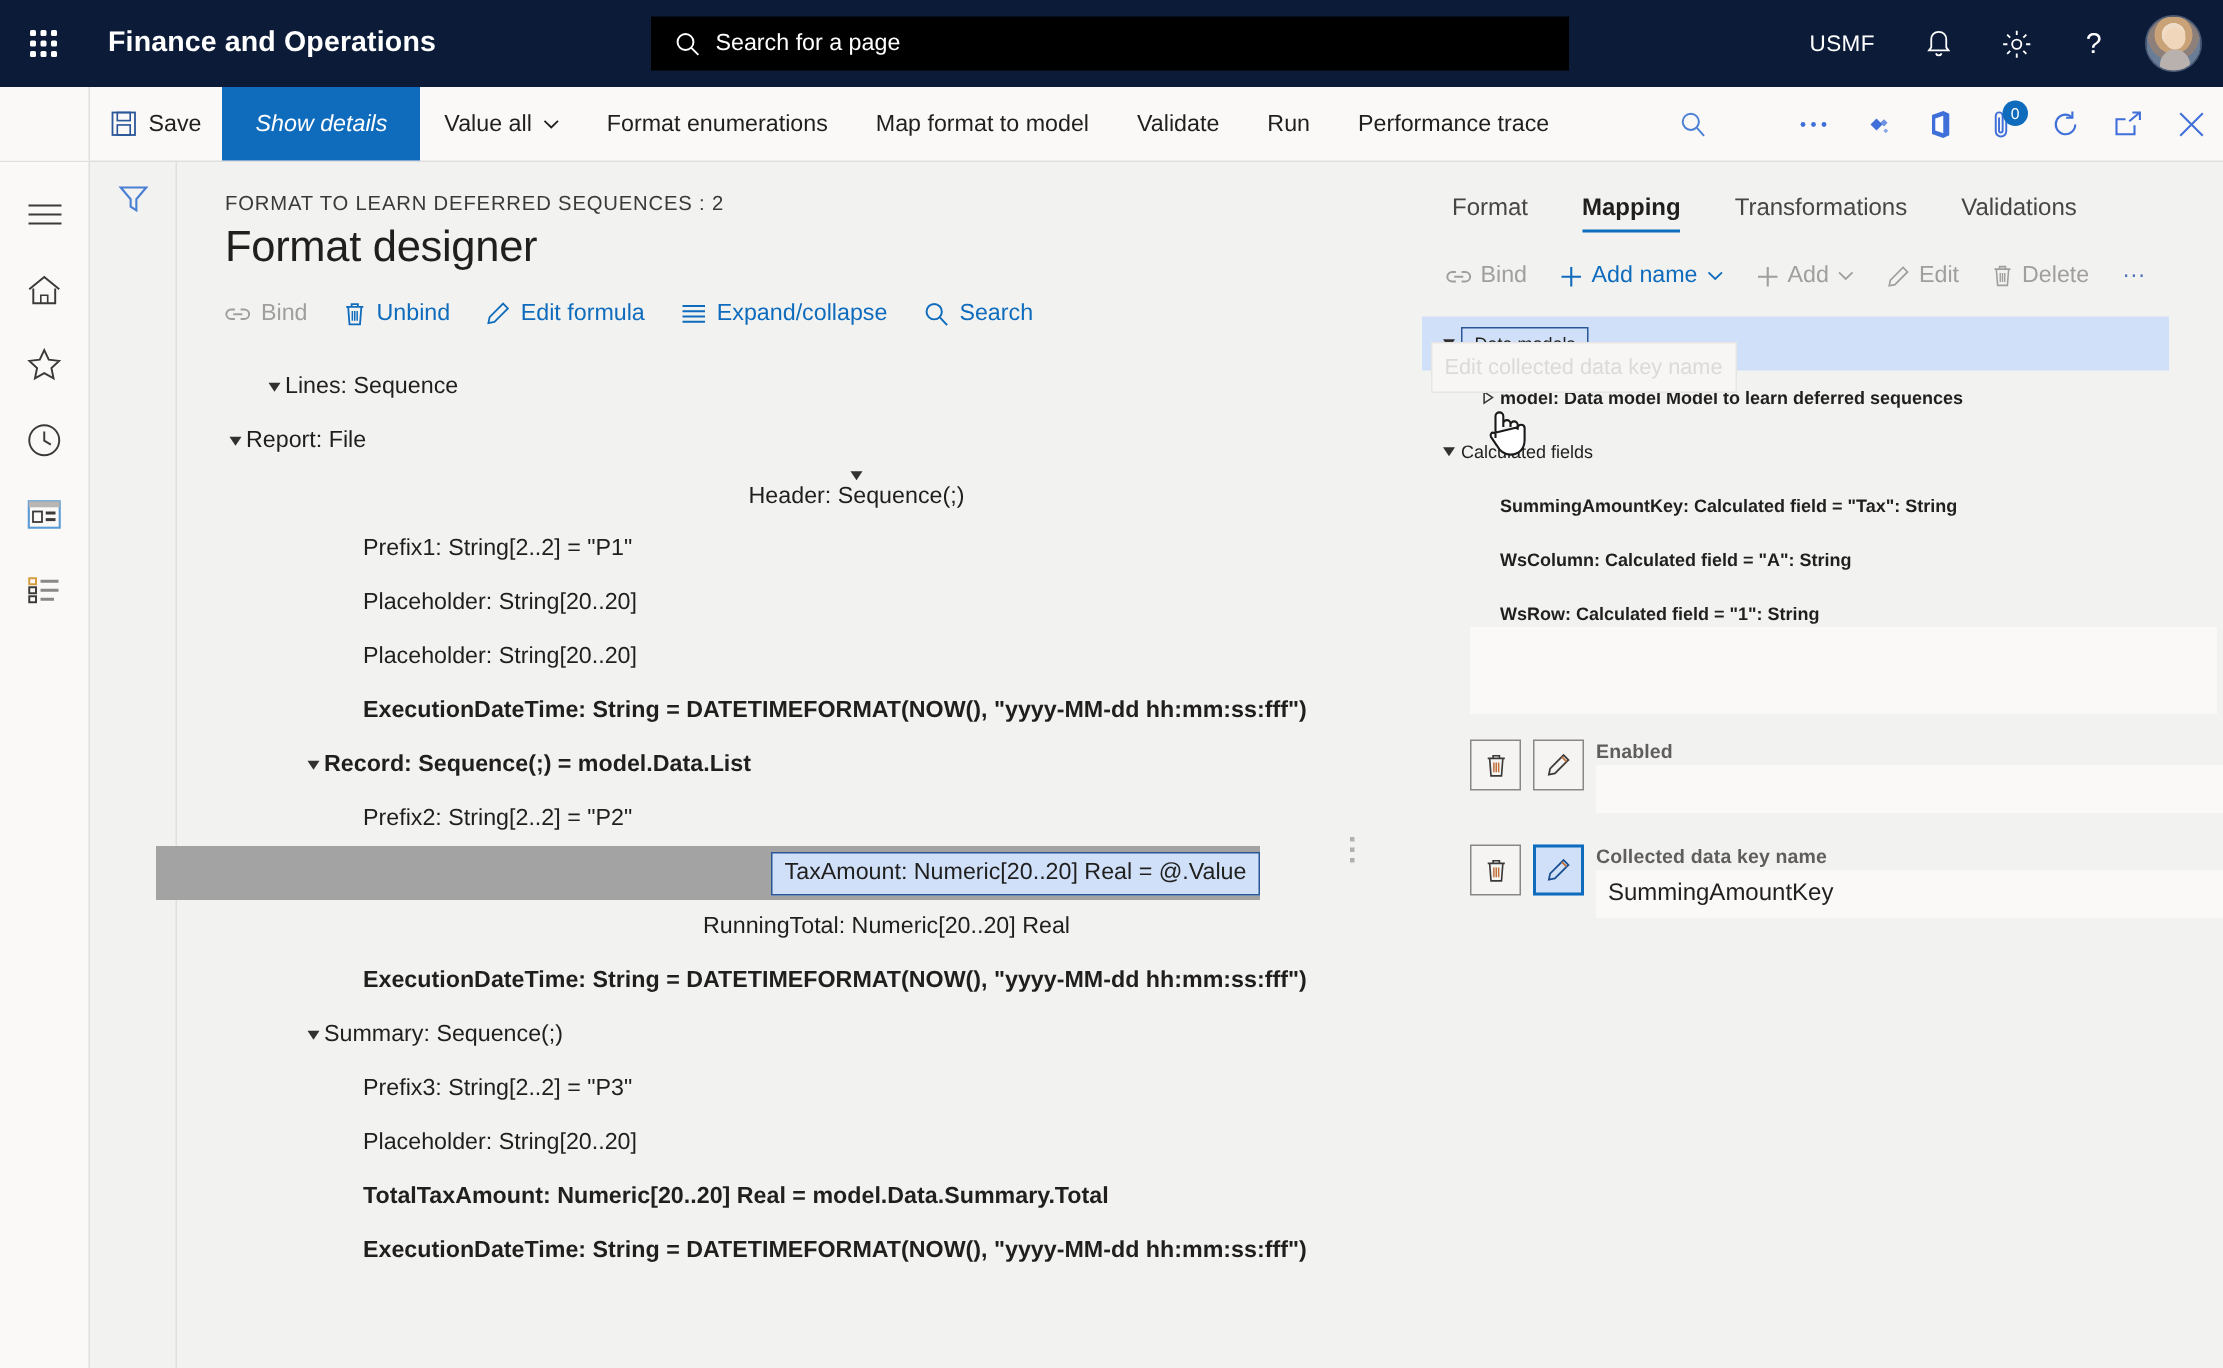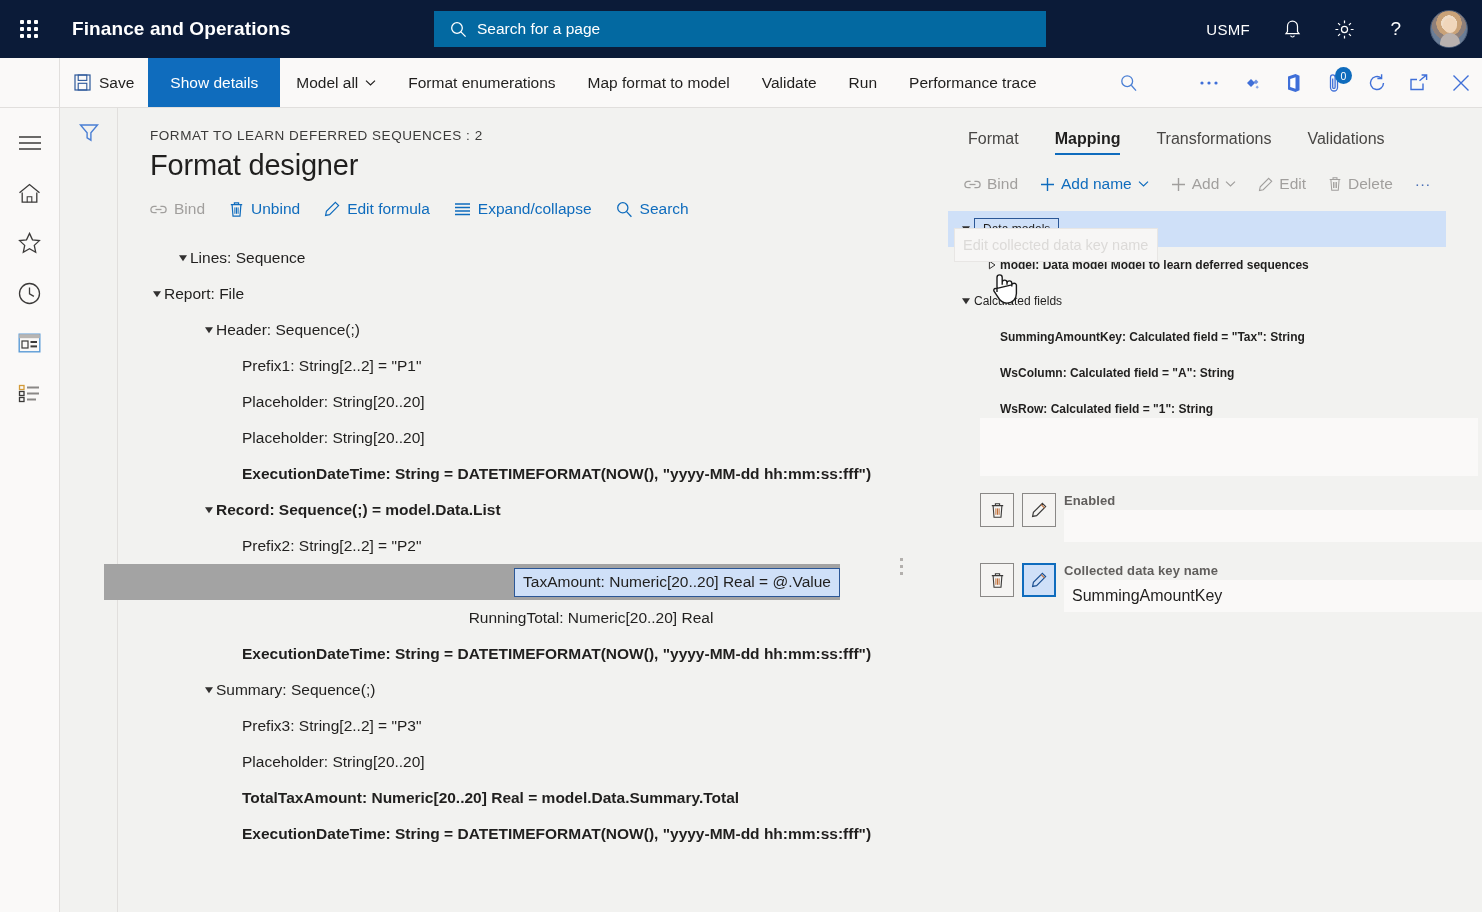--- a/index.html
+++ b/index.html
@@ -30,21 +30,21 @@
     gap: 3px;
   }
   .waffle-grid i { display: block; width: 4px; height: 4px; background: #ffffff; border-radius: 1px; }
   .app-title {
     color: #ffffff; font-size: 19px; font-weight: bold;
     margin-left: 14px; letter-spacing: .1px;
   }
   .search-wrap {
     position: absolute; left: 434px; top: 11px;
     width: 612px; height: 36px;
-    background: #0369a1;
+    background: #000000;
     display: flex; align-items: center;
     padding-left: 16px;
     cursor: text;
   }
   .search-wrap .mag { margin-right: 10px; }
   .search-wrap input {
     background: transparent; border: none; outline: none;
     color: #ffffff; font-size: 15.5px;
     font-family: "Liberation Sans", sans-serif;
     width: 540px;
@@ -90,20 +90,21 @@
   }
   .ap-left-gap { width: 60px; border-right: 1px solid #e1dfdd; background:#faf9f8; }
   .ap-item {
     display: flex; align-items: center; gap: 7px;
     padding: 0 16px; font-size: 15.5px; color: #201f1e;
     cursor: pointer; white-space: nowrap;
   }
   .ap-item.primary {
     background: #0f6cbd; color: #ffffff; font-weight: normal;
     padding: 0 22px;
+    font-style: italic;
   }
   .ap-item.save { padding-left: 14px; padding-right: 14px; gap: 8px; }
   .ap-right {
     position: absolute; right: 0; top: 0; height: 50px;
     display: flex; align-items: center;
   }
   .ap-icon {
     width: 42px; height: 50px;
     display: flex; align-items: center; justify-content: center;
     color: #2b579a; cursor: pointer; position: relative;
@@ -326,21 +327,21 @@
           <rect x="4.2" y="1" width="8.6" height="5.4" fill="none" stroke="#2b579a" stroke-width="1.1"></rect>
           <rect x="4.2" y="9.3" width="8.6" height="6.7" fill="none" stroke="#2b579a" stroke-width="1.1"></rect>
         </svg>
     </span>
     <span>Save</span>
   </div>
 
   <div class="ap-item primary">Show details</div>
 
   <div class="ap-item">
-    <span>Model all</span>
+    <span>Value all</span>
     <span>
       <svg width="11" height="8" viewBox="0 0 11 8">
           <path d="M1 1.6L5.5 6 10 1.6" fill="none" stroke="#201f1e" stroke-width="1.2"></path>
         </svg>
     </span>
   </div>
 
   <div class="ap-item">Format enumerations</div>
   <div class="ap-item">Map format to model</div>
   <div class="ap-item">Validate</div>
@@ -545,21 +546,21 @@
             <span class="tlabel">Lines: Sequence</span>
           </div>
           <div class="tnode" style="padding-left: 0px;">
             <span class="twist">
               <svg width="10" height="10" viewBox="0 0 10 10">
                 <path d="M1 2.2h8L5 8.2z" fill="#323130"></path>
               </svg>
             </span>
             <span class="tlabel">Report: File</span>
           </div>
-          <div class="tnode" style="padding-left: 52px;">
+          <div class="tnode" style="padding-left: 52px; flex-direction: column;">
             <span class="twist">
               <svg width="10" height="10" viewBox="0 0 10 10">
                 <path d="M1 2.2h8L5 8.2z" fill="#323130"></path>
               </svg>
             </span>
             <span class="tlabel">Header: Sequence(;)</span>
           </div>
           <div class="tnode" style="padding-left: 78px;">
             <span class="twist"></span>
             <span class="tlabel">Prefix1: String[2..2] = "P1"</span>

